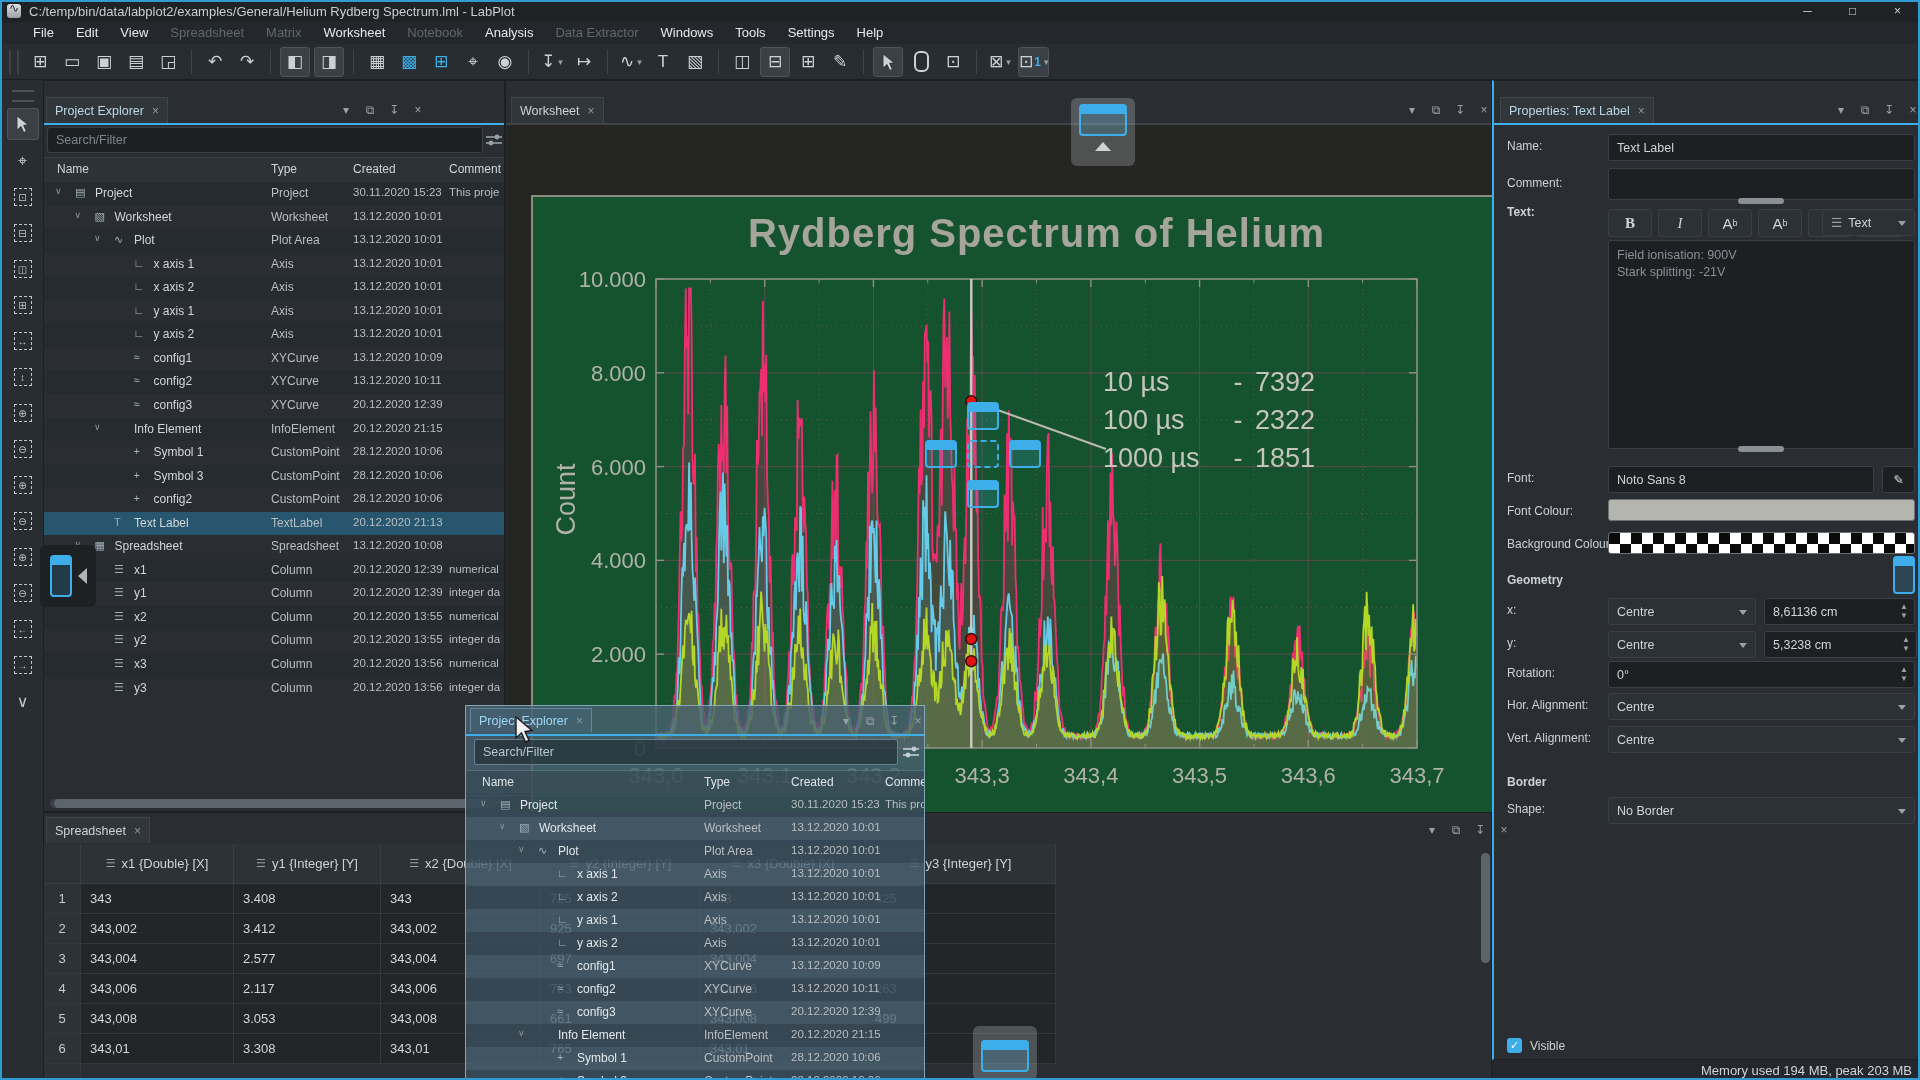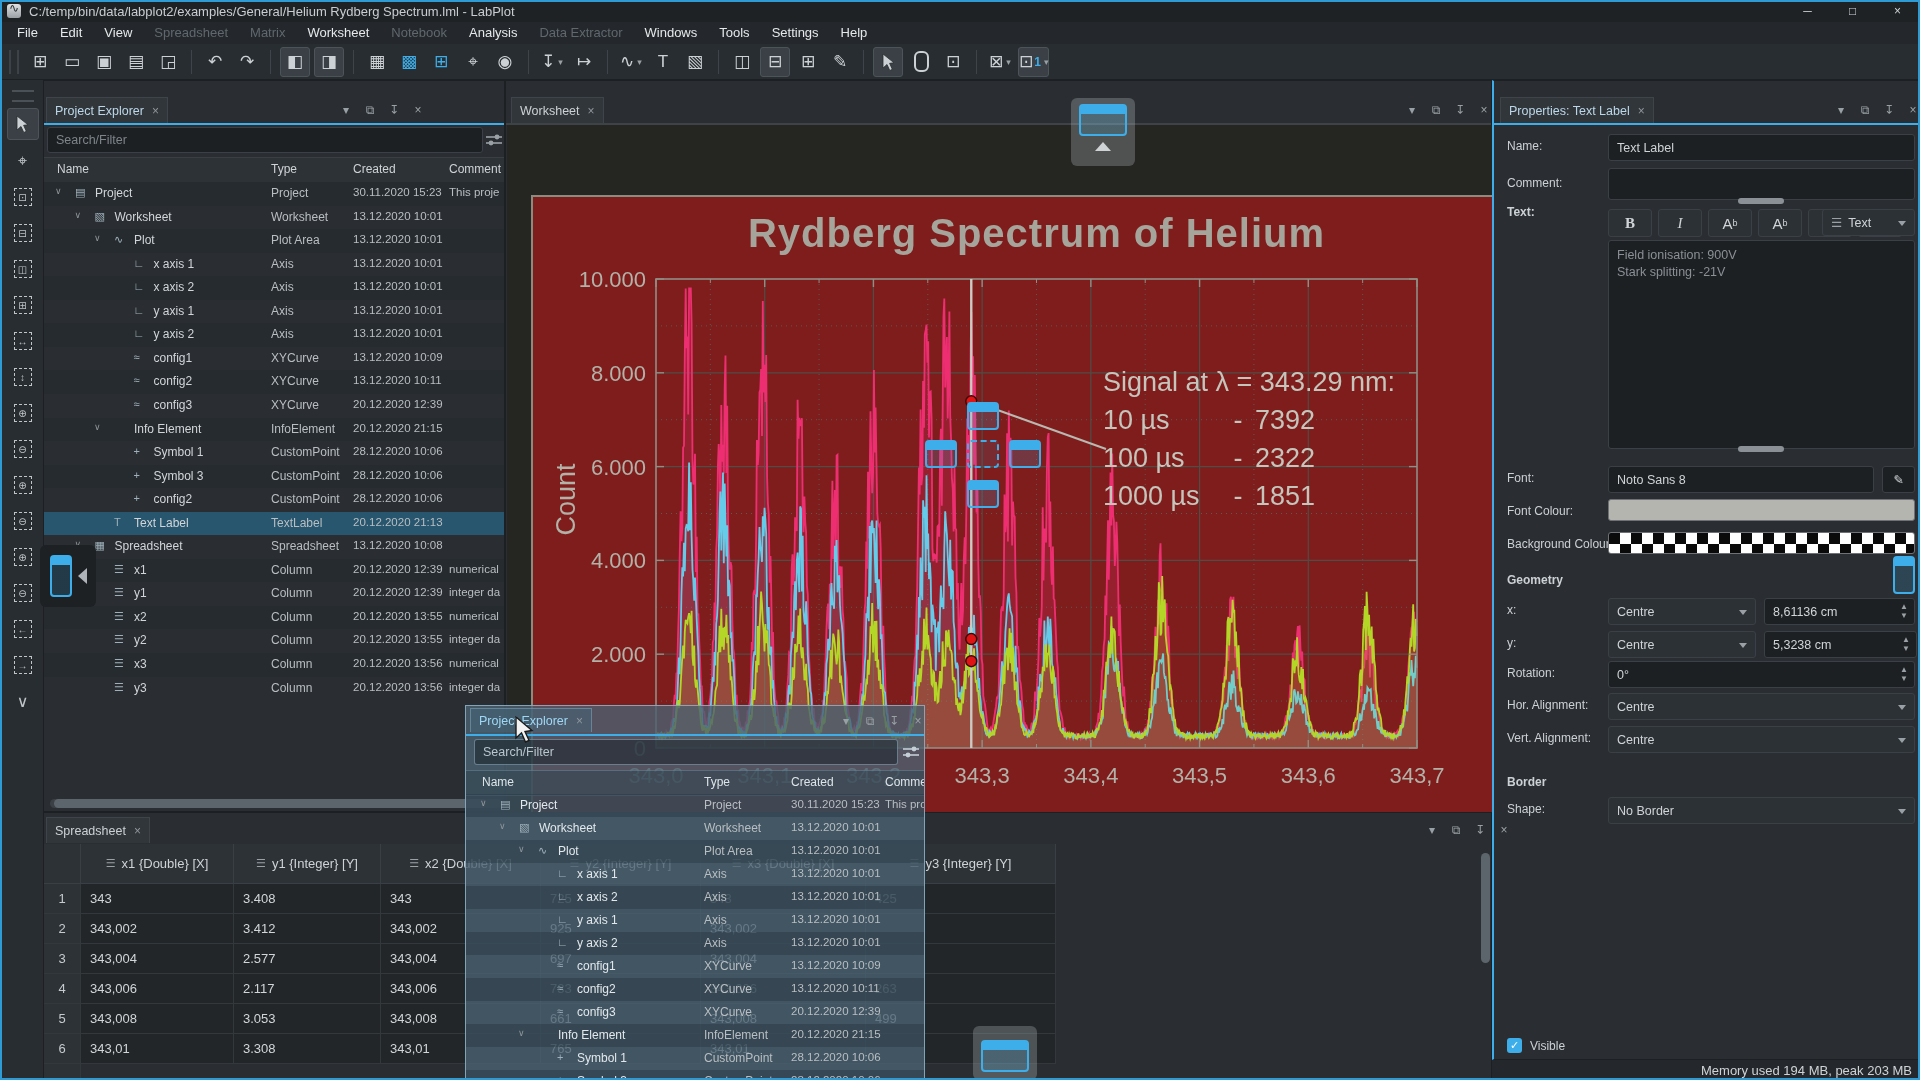--- a/index.html
+++ b/index.html
@@ -10,21 +10,21 @@
   #titlebar{position:absolute;left:0;top:0;width:1920px;height:22px;background:#1e2225;
             display:flex;align-items:center;color:#c9cdd1;font-size:13px;}
   #win-icon{width:14px;height:14px;margin:0 8px 0 7px;border-radius:3px;
             background:linear-gradient(#dfe1e3,#9aa0a5);position:relative;}
   #win-icon span{position:absolute;left:2px;top:-3px;color:#2a2e31;font-size:12px;}
   #win-controls{margin-left:auto;display:flex;}
   .win-btn{width:45px;height:22px;display:flex;align-items:center;justify-content:center;
            color:#cfd3d6;font-size:12px;}
   
   #menubar{position:absolute;left:0;top:22px;width:1642px;height:22px;background:#24282c;
-           display:flex;align-items:center;padding-left:6px;box-sizing:border-box;}
+           display:flex;align-items:center;padding-left:22px;box-sizing:border-box;}
   .menu-item{padding:0 11px;height:22px;line-height:22px;color:#e6e8ea;font-size:13px;}
   .menu-item.disabled{color:#5f686e;}
   
   #toolbar{position:absolute;left:0;top:44px;width:1920px;height:36px;background:#282d31;
            display:flex;align-items:center;padding-left:4px;box-sizing:border-box;
            border-bottom:1px solid #1d2023;}
   .tgrip{width:6px;height:24px;border-left:2px solid #3c4247;border-right:2px solid #3c4247;margin:0 5px;}
   .tgroup{display:flex;align-items:center;}
   .tbtn{min-width:28px;height:28px;margin:0 2px;border-radius:3px;display:flex;align-items:center;
         justify-content:center;color:#ccd1d5;font-size:17px;position:relative;}
@@ -58,21 +58,21 @@
   .tr-ic{color:#9fb0ba;font-size:11px;}
   .tr-chev{color:#8f969c;font-size:9px;}
   .tr-dim{color:#b9bec2;}
   
   .hscroll{position:absolute;height:9px;border-radius:5px;background:#3a4045;}
   .hscroll .handle{position:absolute;left:4px;top:0;height:9px;border-radius:5px;background:#5d656c;}
   .vscroll{position:absolute;width:11px;background:#2a2e33;}
   .vscroll .handle{position:absolute;left:1px;width:9px;border-radius:5px;background:#5d656c;}
   
   #ws-canvas{position:absolute;left:1px;top:44px;width:985px;height:687px;background:#252521;overflow:hidden;}
-  #ws-page{position:absolute;left:24px;top:70px;width:1064px;height:640px;background:#7f1d1d;
+  #ws-page{position:absolute;left:24px;top:70px;width:1064px;height:640px;background:#14532d;
            border:2px solid #8b8b80;box-sizing:border-box;}
   #plot-title{position:absolute;left:123px;width:761px;top:14px;text-align:center;
               font-size:40px;font-weight:bold;color:#a5a59b;letter-spacing:1px;}
   .ytick{position:absolute;width:110px;text-align:right;font-size:22px;color:#b2b2a8;}
   .xtick{position:absolute;width:90px;text-align:center;font-size:22px;color:#b2b2a8;}
   #xlabel{position:absolute;left:123px;width:761px;top:596px;text-align:center;font-size:27px;color:#b2b2a8;}
   #ylabel{position:absolute;left:-32px;top:287px;width:130px;text-align:center;font-size:27px;color:#b2b2a8;
           transform:rotate(-90deg);}
   #annot{position:absolute;left:570px;top:166px;color:#c5c5bb;font-size:27px;line-height:38px;}
   .annot-row{display:flex;}
@@ -606,21 +606,20 @@
             <line x1="123" x2="131" y1="82" y2="82" stroke="#8f8f85" stroke-width="1.4"></line>
             <line x1="884" x2="876" y1="82" y2="82" stroke="#8f8f85" stroke-width="1.4"></line>
             <line x1="438.27142857145594" x2="438.27142857145594" y1="82" y2="551" stroke="#cbcbc3" stroke-width="2.4"></line>
             <line x1="440.27142857145594" y1="204.3152" x2="573" y2="252" stroke="#b9b9b1" stroke-width="2"></line>
             <circle cx="438.27142857145594" cy="204.3152" r="5.5" fill="#e01414" stroke="#3a0a0a" stroke-width="1.5"></circle>
             <circle cx="438.27142857145594" cy="442.0982" r="5.5" fill="#e01414" stroke="#3a0a0a" stroke-width="1.5"></circle>
             <circle cx="438.27142857145594" cy="464.1881" r="5.5" fill="#e01414" stroke="#3a0a0a" stroke-width="1.5"></circle>
           </svg>
         <div id="ylabel">Count</div>
         <div id="annot">
-          <div>Signal at λ = 343.29 nm:</div>
         <div class="annot-row">
               <div class="al">10 µs</div>
               <div class="ad">-</div>
               <div class="av">7392</div>
             </div>
             <div class="annot-row">
               <div class="al">100 µs</div>
               <div class="ad">-</div>
               <div class="av">2322</div>
             </div>

